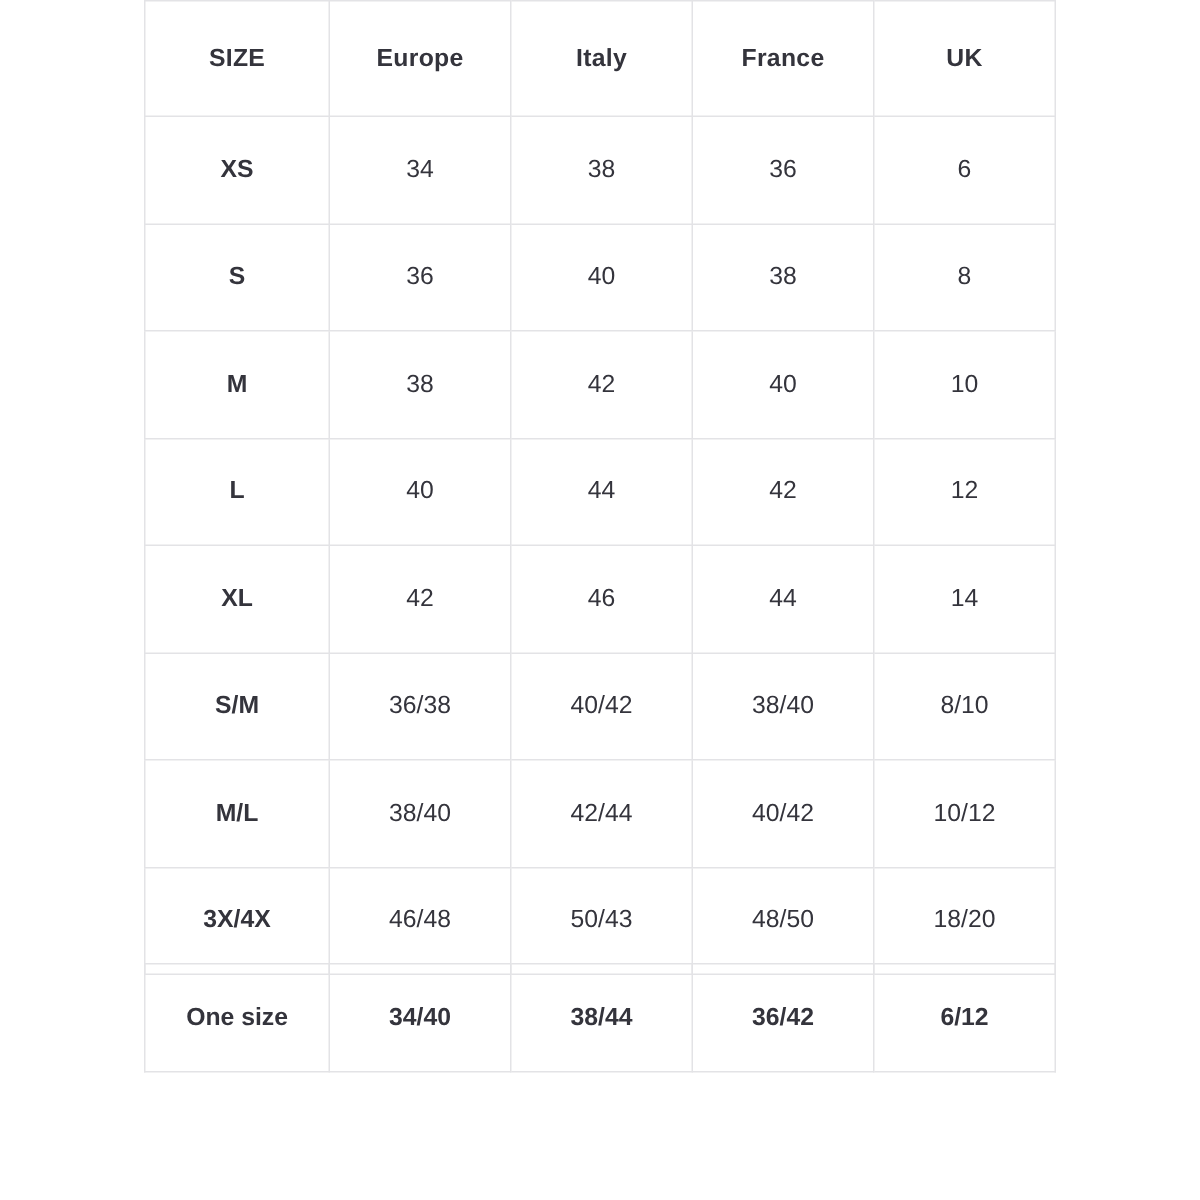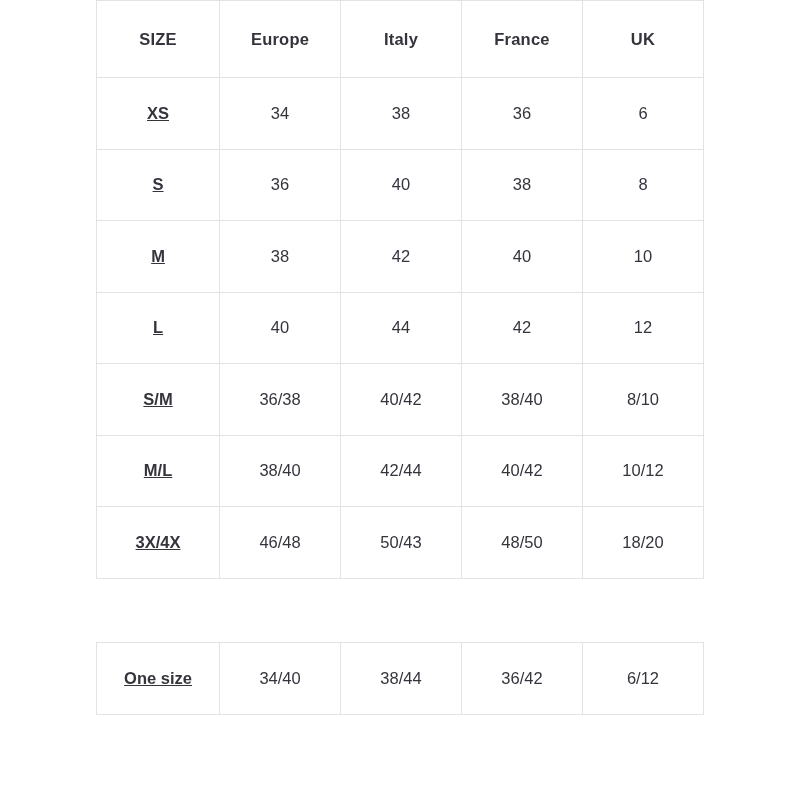--- a/index.html
+++ b/index.html
@@ -47,26 +47,25 @@
   th.hdr, td.rowlabel {
     font-weight: bold !important;
     color: #23232b;
   }
   th.hdr {
     font-size: 16.5px;
     letter-spacing: 0.2px;
   }
   td.rowlabel {
     font-size: 16.5px;
-    text-decoration: underline;
   }
   
   tr.header-row th { height: 68px; }
 
-  #secondary-table-wrap table.size-table td { height: 63px; }
+  #secondary-table-wrap table.size-table td { height: 63px; font-weight: bold; }
 </style>
 </head>
 <body>
 
 <div class="page">
 
   <div class="table-wrap" id="main-table-wrap">
     <table class="size-table" id="main-table">
       <colgroup>
         <col class="c-label">
@@ -107,20 +106,27 @@
           <td>10</td>
         </tr>
         <tr>
           <td class="rowlabel">L</td>
           <td>40</td>
           <td>44</td>
           <td>42</td>
           <td>12</td>
         </tr>
         <tr>
+          <td class="rowlabel">XL</td>
+          <td>42</td>
+          <td>46</td>
+          <td>44</td>
+          <td>14</td>
+        </tr>
+        <tr>
           <td class="rowlabel">S/M</td>
           <td>36/38</td>
           <td>40/42</td>
           <td>38/40</td>
           <td>8/10</td>
         </tr>
         <tr>
           <td class="rowlabel">M/L</td>
           <td>38/40</td>
           <td>42/44</td>

